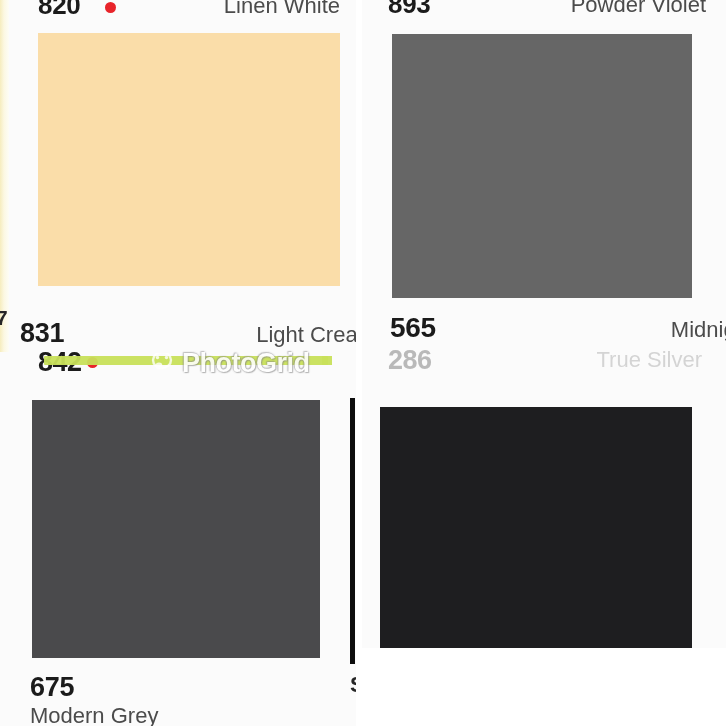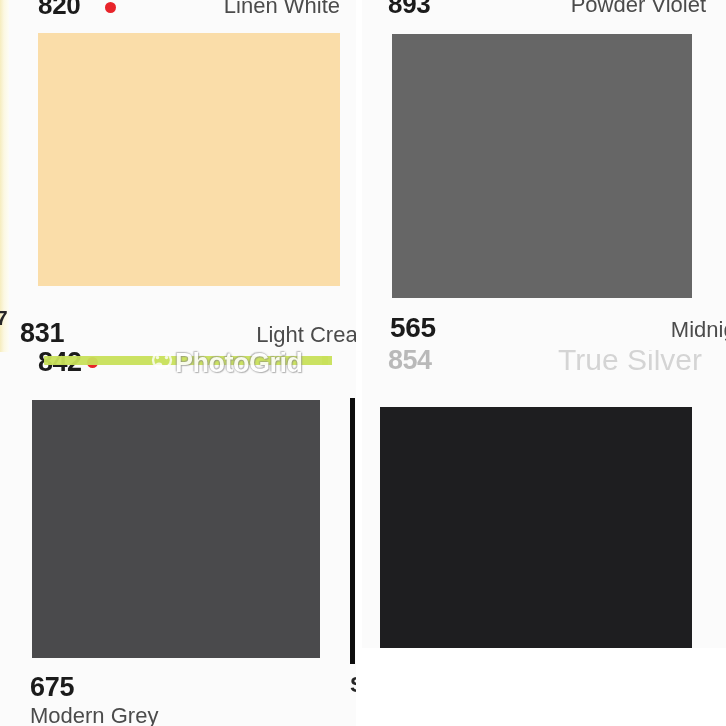--- a/index.html
+++ b/index.html
@@ -77,21 +77,21 @@
   .wm-bar{
     position:absolute;left:44px;top:12px;width:284px;height:9px;
     background:#c8e05a;border-radius:1px;opacity:.95;
   }
   .wm-bar2{
     position:absolute;left:322px;top:12px;width:10px;height:9px;
     background:#c8e05a;opacity:.95;
   }
   .wm-logo{
     position:absolute;left:150px;top:4px;
-    display:flex;align-items:center;
+    display:flex;align-items:center;gap:7px;
     opacity:.88;
   }
   .wm-mark{
     width:25px;height:22px;position:relative;
   }
   .wm-text{
     font-size:27px;font-weight:bold;color:#ffffff;
     text-shadow:0 0 2px rgba(120,120,120,.85),
                 1px 1px 1px rgba(140,140,140,.6),
                 -1px -1px 1px rgba(140,140,140,.45);
@@ -100,21 +100,21 @@
 
   
   .mid-cap{
     position:absolute;left:0;top:352px;width:100%;height:20px;overflow:hidden;
   }
   .mid-code{
     position:absolute;font-size:27px;font-weight:bold;color:#1b1b1b;
     line-height:20px;letter-spacing:-0.5px;
   }
   .mid-name{
-    position:absolute;font-size:30px;color:#6e6e6e;line-height:20px;
+    position:absolute;font-size:22px;color:#6e6e6e;line-height:20px;
     opacity:.55;
   }
 </style>
 </head>
 <body>
 
 <div id="page">
 
   <div class="pane pane-left">
 
@@ -169,21 +169,21 @@
       <div class="chip" style="left:30px;top:34px;width:300px;height:264px;background:#666666;">
         <div class="chip-inner"></div>
       </div>
       <div class="cap" style="top:312px;padding:0 28px;">
         <span class="code" style="font-size:28px;">565</span>
         <span class="cname" style="font-size:22px;">Midnight</span>
       </div>
     </div>
 
     <div class="mid-cap" style="top:350px;opacity:.5;">
-      <span class="mid-code" style="left:26px;color:#7a7a7a;">854</span>
+      <span class="mid-code" style="left:26px;color:#7a7a7a;">286</span>
       <span class="mid-name" style="right:24px;left:auto;">True Silver</span>
     </div>
 
     <div class="cell" style="left:0;top:376px;width:364px;height:364px;">
       <div class="chip" style="left:18px;top:31px;width:312px;height:281px;background:#1e1e20;">
         <div class="chip-inner"></div>
       </div>
       <div class="cap" style="top:324px;padding:0 26px 0 18px;">
         <span class="code" style="font-size:29px;">SB</span>
         <span class="cname" style="font-size:22px;">Super Black</span>

